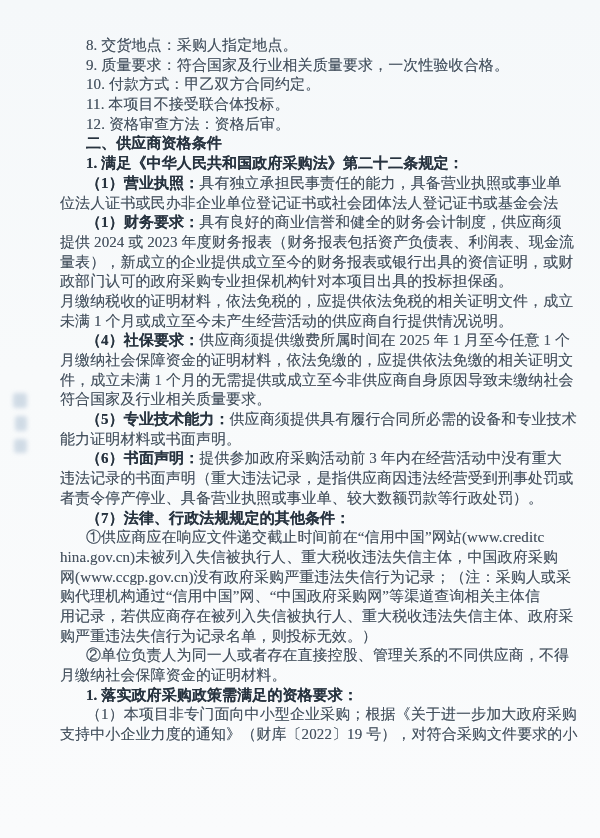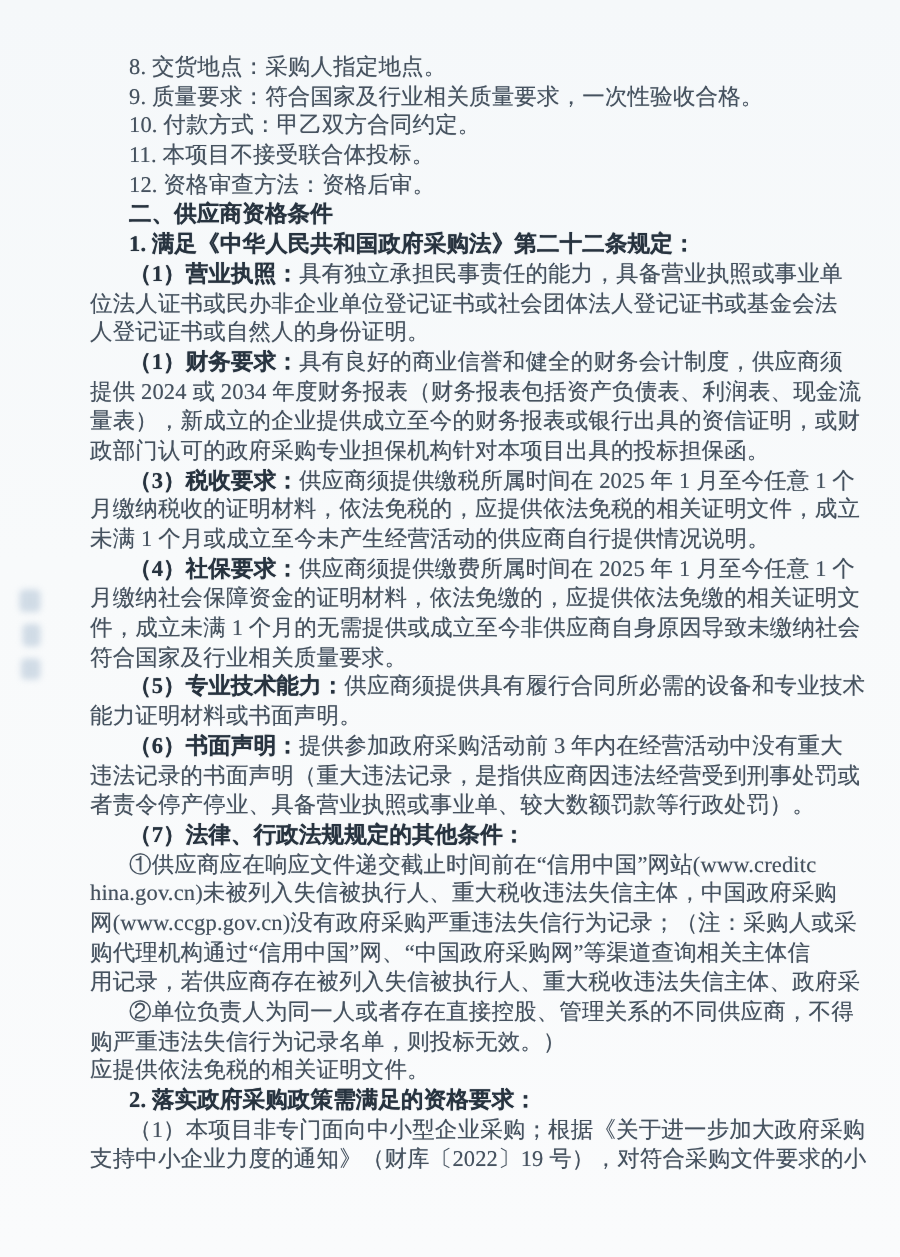--- a/index.html
+++ b/index.html
@@ -63,43 +63,41 @@
   <div class="doc-body">
       <div class="line indent"><span class="seg">8. 交货地点：采购人指定地点。</span></div>
       <div class="line indent"><span class="seg">9. 质量要求：符合国家及行业相关质量要求，一次性验收合格。</span></div>
       <div class="line indent"><span class="seg">10. 付款方式：甲乙双方合同约定。</span></div>
       <div class="line indent"><span class="seg">11. 本项目不接受联合体投标。</span></div>
       <div class="line indent"><span class="seg">12. 资格审查方法：资格后审。</span></div>
       <div class="line indent"><span class="seg bold">二、供应商资格条件</span></div>
       <div class="line indent"><span class="seg bold">1. 满足《中华人民共和国政府采购法》第二十二条规定：</span></div>
       <div class="line indent"><span class="seg bold">（1）营业执照：</span><span class="seg">具有独立承担民事责任的能力，具备营业执照或事业单</span></div>
       <div class="line"><span class="seg">位法人证书或民办非企业单位登记证书或社会团体法人登记证书或基金会法</span></div>
-      <div class="line"><span class="seg">人登记证书或自然人的身份证明。</span></div>
       <div class="line indent"><span class="seg bold">（1）财务要求：</span><span class="seg">具有良好的商业信誉和健全的财务会计制度，供应商须</span></div>
-      <div class="line"><span class="seg">提供 2024 或 2034 年度财务报表（财务报表包括资产负债表、利润表、现金流</span></div>
+      <div class="line"><span class="seg">提供 2024 或 2023 年度财务报表（财务报表包括资产负债表、利润表、现金流</span></div>
       <div class="line"><span class="seg">量表），新成立的企业提供成立至今的财务报表或银行出具的资信证明，或财</span></div>
       <div class="line"><span class="seg">政部门认可的政府采购专业担保机构针对本项目出具的投标担保函。</span></div>
-      <div class="line indent"><span class="seg bold">（3）税收要求：</span><span class="seg">供应商须提供缴税所属时间在 2025 年 1 月至今任意 1 个</span></div>
       <div class="line"><span class="seg">月缴纳税收的证明材料，依法免税的，应提供依法免税的相关证明文件，成立</span></div>
       <div class="line"><span class="seg">未满 1 个月或成立至今未产生经营活动的供应商自行提供情况说明。</span></div>
       <div class="line indent"><span class="seg bold">（4）社保要求：</span><span class="seg">供应商须提供缴费所属时间在 2025 年 1 月至今任意 1 个</span></div>
       <div class="line"><span class="seg">月缴纳社会保障资金的证明材料，依法免缴的，应提供依法免缴的相关证明文</span></div>
       <div class="line"><span class="seg">件，成立未满 1 个月的无需提供或成立至今非供应商自身原因导致未缴纳社会</span></div>
       <div class="line"><span class="seg">符合国家及行业相关质量要求。</span></div>
       <div class="line indent"><span class="seg bold">（5）专业技术能力：</span><span class="seg">供应商须提供具有履行合同所必需的设备和专业技术</span></div>
       <div class="line"><span class="seg">能力证明材料或书面声明。</span></div>
       <div class="line indent"><span class="seg bold">（6）书面声明：</span><span class="seg">提供参加政府采购活动前 3 年内在经营活动中没有重大</span></div>
       <div class="line"><span class="seg">违法记录的书面声明（重大违法记录，是指供应商因违法经营受到刑事处罚或</span></div>
       <div class="line"><span class="seg">者责令停产停业、具备营业执照或事业单、较大数额罚款等行政处罚）。</span></div>
       <div class="line indent"><span class="seg bold">（7）法律、行政法规规定的其他条件：</span></div>
       <div class="line indent"><span class="seg">①供应商应在响应文件递交截止时间前在“信用中国”网站(www.creditc</span></div>
       <div class="line"><span class="seg">hina.gov.cn)未被列入失信被执行人、重大税收违法失信主体，中国政府采购</span></div>
       <div class="line"><span class="seg">网(www.ccgp.gov.cn)没有政府采购严重违法失信行为记录；（注：采购人或采</span></div>
       <div class="line"><span class="seg">购代理机构通过“信用中国”网、“中国政府采购网”等渠道查询相关主体信</span></div>
       <div class="line"><span class="seg">用记录，若供应商存在被列入失信被执行人、重大税收违法失信主体、政府采</span></div>
+      <div class="line"><span class="seg">购严重违法失信行为记录名单，则投标无效。）</span></div>
       <div class="line indent"><span class="seg">②单位负责人为同一人或者存在直接控股、管理关系的不同供应商，不得</span></div>
-      <div class="line"><span class="seg">购严重违法失信行为记录名单，则投标无效。）</span></div>
-      <div class="line"><span class="seg">应提供依法免税的相关证明文件。</span></div>
-      <div class="line indent"><span class="seg bold">2. 落实政府采购政策需满足的资格要求：</span></div>
+      <div class="line"><span class="seg">月缴纳社会保障资金的证明材料。</span></div>
+      <div class="line indent"><span class="seg bold">1. 落实政府采购政策需满足的资格要求：</span></div>
       <div class="line indent"><span class="seg">（1）本项目非专门面向中小型企业采购；根据《关于进一步加大政府采购</span></div>
       <div class="line"><span class="seg">支持中小企业力度的通知》（财库〔2022〕19 号），对符合采购文件要求的小</span></div>
     </div>
 </div>
 
 </body></html>

